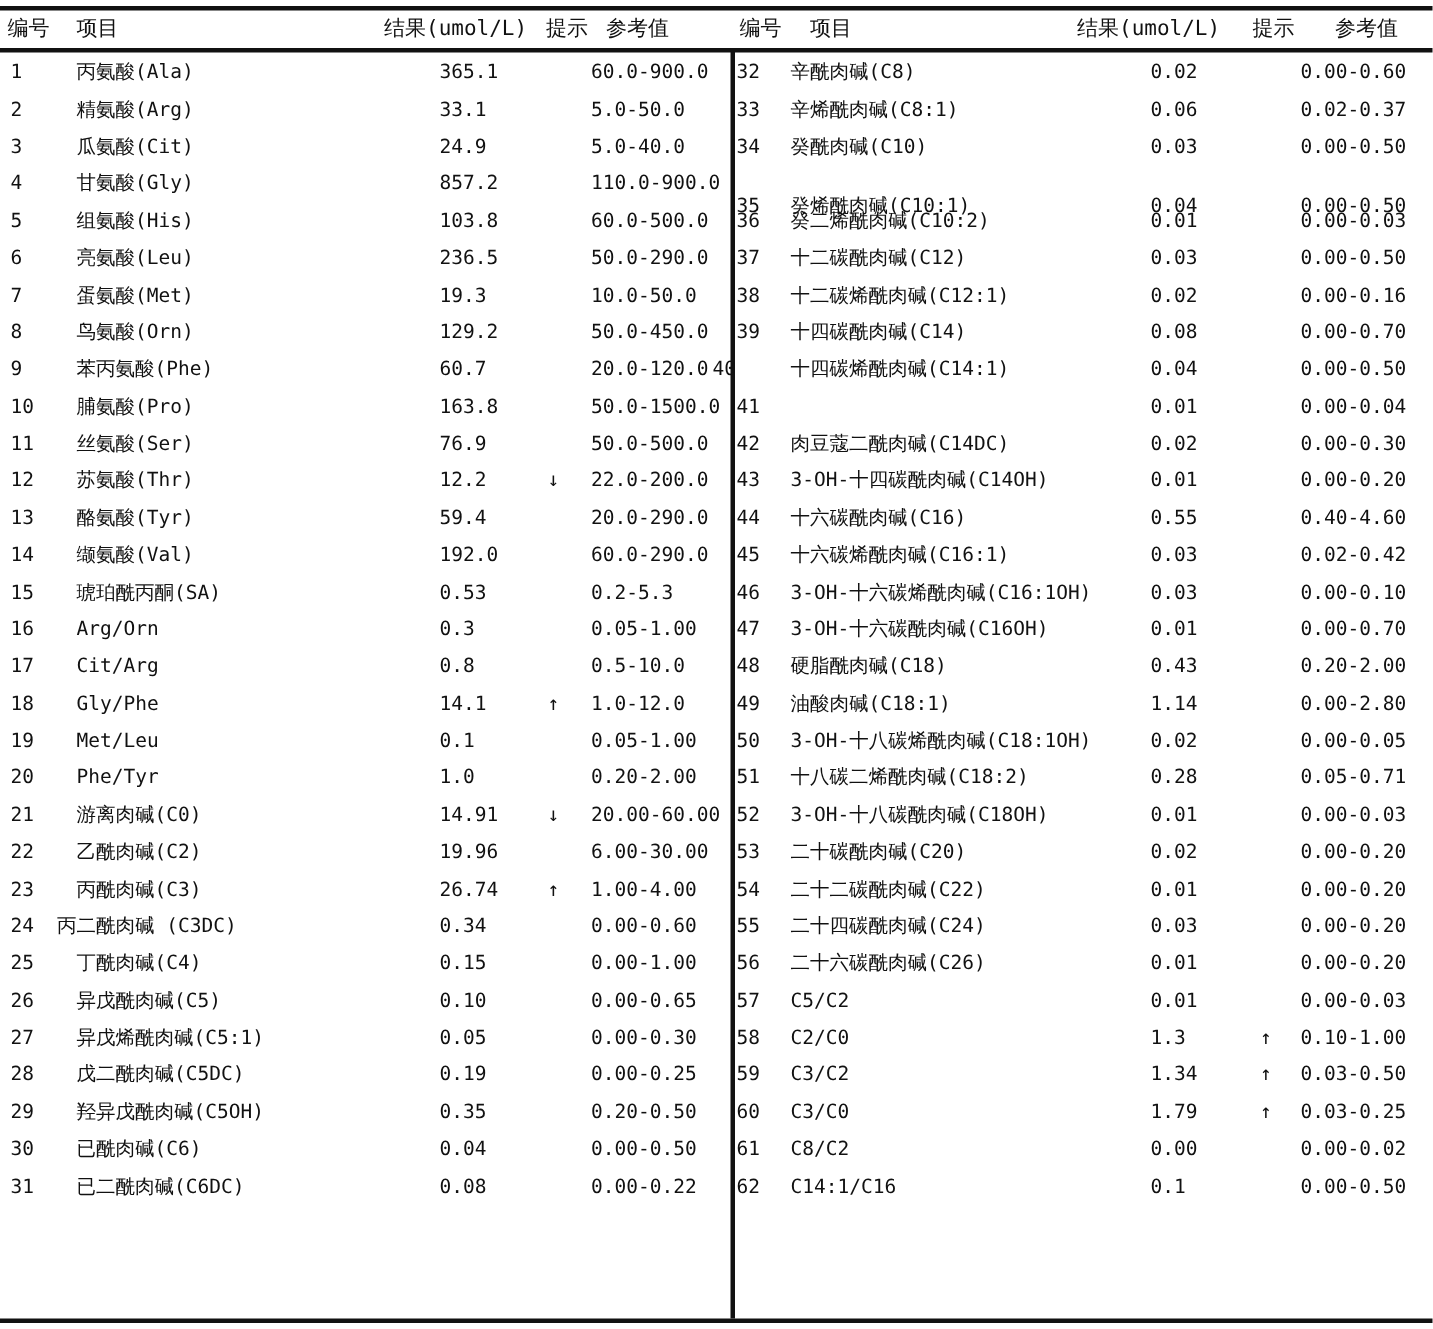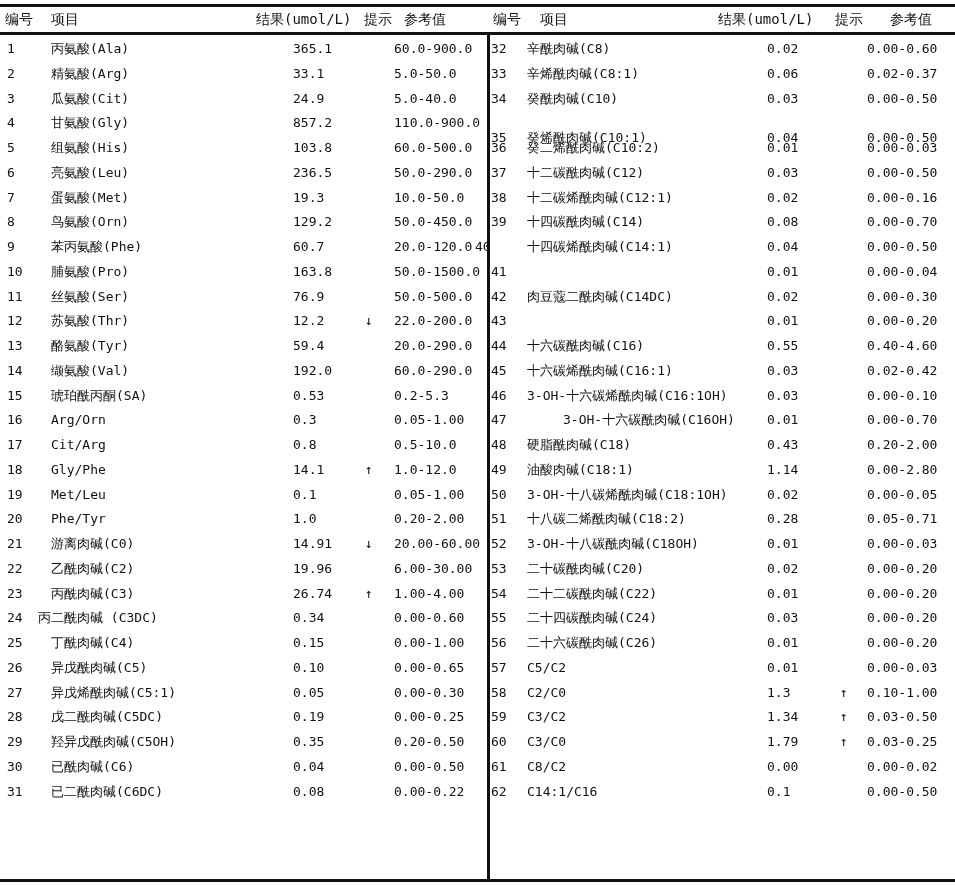--- a/index.html
+++ b/index.html
@@ -329,20 +329,21 @@
   </div>
     <div class="row" style="top: 284.5px;">
     <span class="c cn" style="left:491px;">42</span>
     <span class="c item" style="left:527px;">肉豆蔻二酰肉碱(C14DC)</span>
     <span class="c" style="left:767px;">0.02</span>
     <span class="c" style="left:840px;"></span>
     <span class="c" style="left:867px;">0.00-0.30</span>
   </div>
     <div class="row" style="top: 309.25px;">
     <span class="c cn" style="left:491px;">43</span>
+    <span class="c item" style="left:527px;">3-OH-十四碳酰肉碱(C14OH)</span>
     <span class="c" style="left:767px;">0.01</span>
     <span class="c" style="left:840px;"></span>
     <span class="c" style="left:867px;">0.00-0.20</span>
   </div>
     <div class="row" style="top: 334px;">
     <span class="c cn" style="left:491px;">44</span>
     <span class="c item" style="left:527px;">十六碳酰肉碱(C16)</span>
     <span class="c" style="left:767px;">0.55</span>
     <span class="c" style="left:840px;"></span>
     <span class="c" style="left:867px;">0.40-4.60</span>
@@ -356,21 +357,21 @@
   </div>
     <div class="row" style="top: 383.5px;">
     <span class="c cn" style="left:491px;">46</span>
     <span class="c item" style="left:527px;">3-OH-十六碳烯酰肉碱(C16:1OH)</span>
     <span class="c" style="left:767px;">0.03</span>
     <span class="c" style="left:840px;"></span>
     <span class="c" style="left:867px;">0.00-0.10</span>
   </div>
     <div class="row" style="top: 408.25px;">
     <span class="c cn" style="left:491px;">47</span>
-    <span class="c item" style="left:527px;margin-left:36px;">3-OH-十六碳酰肉碱(C16OH)</span>
+    <span class="c item" style="left:527px;">3-OH-十六碳酰肉碱(C16OH)</span>
     <span class="c" style="left:767px;">0.01</span>
     <span class="c" style="left:840px;"></span>
     <span class="c" style="left:867px;">0.00-0.70</span>
   </div>
     <div class="row" style="top: 433px;">
     <span class="c cn" style="left:491px;">48</span>
     <span class="c item" style="left:527px;">硬脂酰肉碱(C18)</span>
     <span class="c" style="left:767px;">0.43</span>
     <span class="c" style="left:840px;"></span>
     <span class="c" style="left:867px;">0.20-2.00</span>

